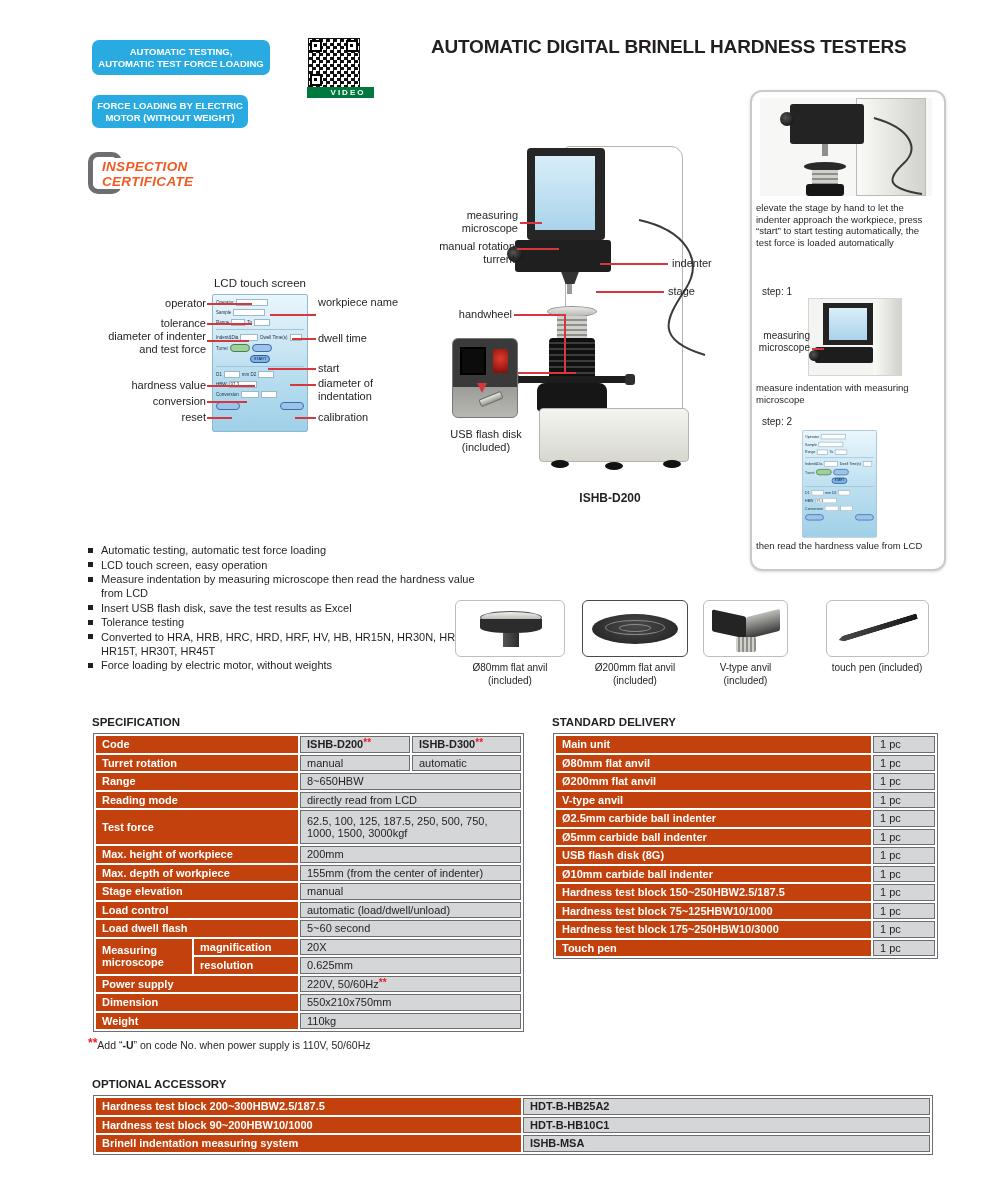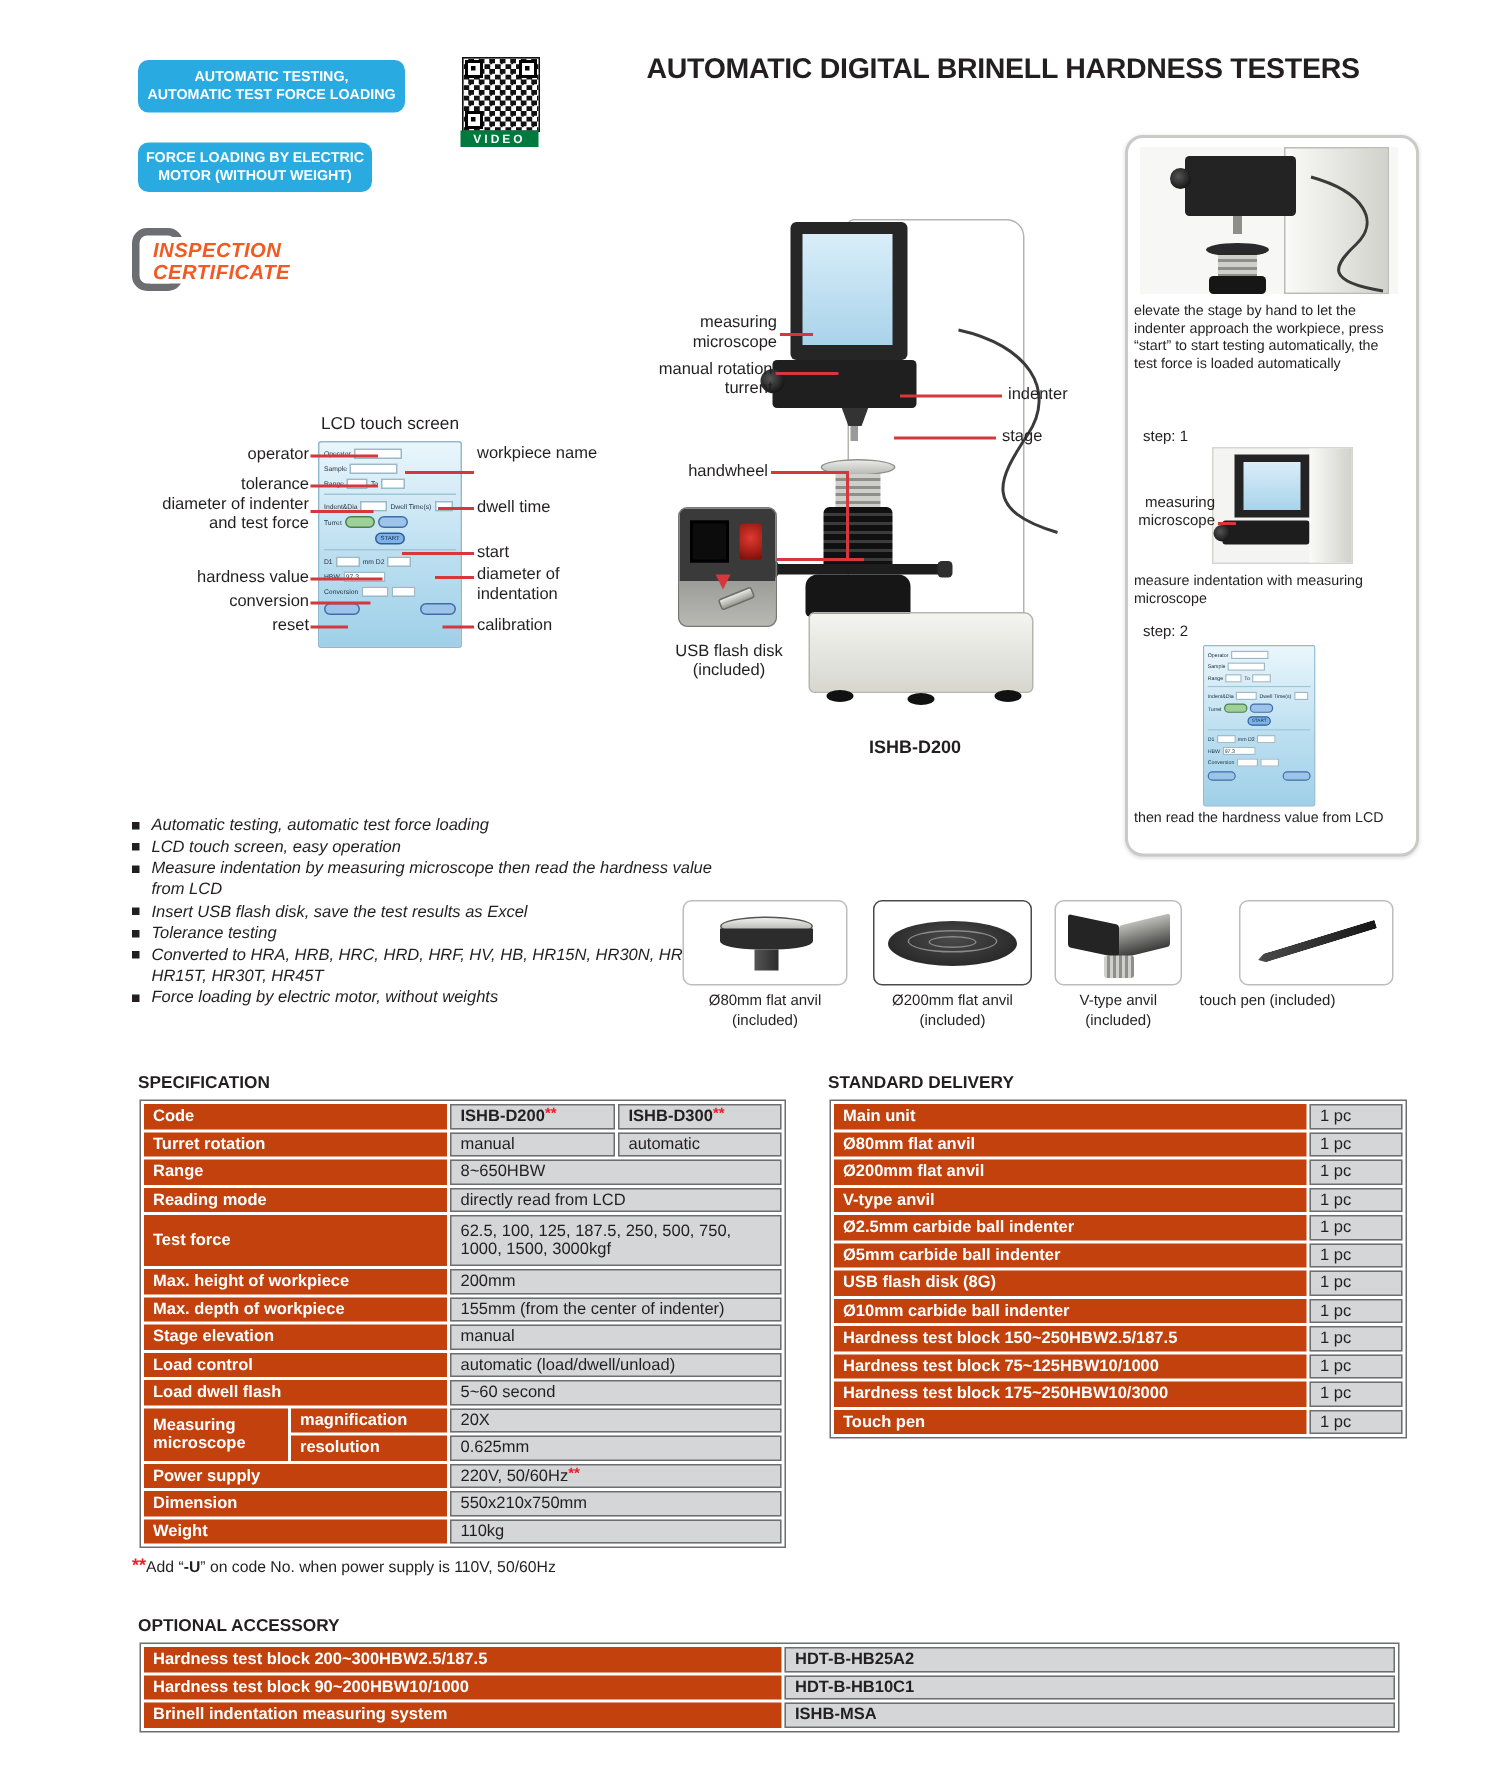--- a/index.html
+++ b/index.html
@@ -8,21 +8,21 @@
   .abs{position:absolute;}
   
   .badge{background:#29abe2;border-radius:7px;color:#fff;font-weight:bold;
          font-size:9.5px;line-height:12px;display:flex;flex-direction:column;
          align-items:center;justify-content:center;text-align:center;box-sizing:border-box;padding:2px 4px;}
   
   #qr{width:50px;height:48px;background:repeating-conic-gradient(#111 0% 25%,#fff 0% 50%) 0 0/7px 7px;border:1px solid #111;}
   .finder{position:absolute;width:12px;height:12px;border:2.5px solid #000;background:#fff;box-sizing:border-box;}
   .finder::after{content:"";position:absolute;left:2px;top:2px;width:3px;height:3px;background:#000;}
   #videobar{width:52px;height:11px;background:#00793e;color:#fff;font-size:8px;font-weight:bold;
-            text-align:center;line-height:11px;letter-spacing:2px;}
+            text-align:center;line-height:11px;letter-spacing:2px;padding-left:15px;}
   
   #page-title{font-size:19px;font-weight:bold;letter-spacing:-0.2px;color:#231f20;}
   
   #cert-bracket{width:34px;height:42px;border:5px solid #6d6e71;border-radius:10px;box-sizing:border-box;}
   #cert-mask{width:26px;height:30px;background:#fff;}
   .cert-text{color:#f15a22;font-weight:bold;font-style:italic;font-size:13.5px;line-height:14.5px;
              letter-spacing:.3px;background:#fff;padding:0 2px;}
   
   .lab{font-size:11px;line-height:13px;color:#231f20;}
   .lab.r{text-align:right;}
@@ -47,21 +47,21 @@
   .center{justify-content:center;}
   
   .mk{box-sizing:border-box;}
   
   #steps-panel{width:192px;height:477px;border:2px solid #cbcac7;border-radius:12px;background:#fff;
                box-shadow:0 1px 3px rgba(0,0,0,0.15);}
   .step-text{font-size:9.5px;line-height:11.5px;text-align:left;color:#231f20;}
   .step-lab{font-size:10px;color:#231f20;}
   
   #features{width:398px;}
-  .feat{display:flex;gap:8px;font-size:11px;line-height:14px;margin-bottom:0.5px;font-style:italic;}
+  .feat{display:flex;gap:8px;font-size:11px;line-height:14px;margin-bottom:0.5px;}
   .feat .sq{flex:0 0 auto;width:5px;height:5px;background:#231f20;margin-top:4.5px;}
   
   .acc-box{height:57px;border:1px solid #bdbdbd;border-radius:6px;background:#fff;box-sizing:border-box;}
   .acc-box.sel{border:1.5px solid #4a4a4a;}
   .acc-cap{font-size:10px;line-height:12.5px;text-align:center;}
   
   .tbl{border-collapse:separate;border-spacing:2px;background:#fff;border:1px solid #6d6e71;}
   .tbl td{font-size:11px;line-height:12.5px;padding:1px 6px;vertical-align:middle;height:15px;box-sizing:border-box;}
   td.g{background:#c2410c;color:#fff;font-weight:bold;}
   td.v{background:#d4d6d8;border:1px solid #6d6e71;color:#231f20;}
@@ -369,21 +369,21 @@
     <div>(included)</div>
   </div>
   <div class="acc-cap abs" style="left:576px;top:662px;width:118px;">
     <div>Ø200mm flat anvil</div>
     <div>(included)</div>
   </div>
   <div class="acc-cap abs" style="left:696px;top:662px;width:99px;">
     <div>V-type anvil</div>
     <div>(included)</div>
   </div>
-  <div class="acc-cap abs" style="left:780px;top:662px;width:130px;">
+  <div class="acc-cap abs" style="left:812px;top:662px;width:130px;">
     <div>touch pen (included)</div>
   </div>
 
   <div class="sec-head abs" style="left:92px;top:716px;">SPECIFICATION</div>
   <table class="tbl abs" style="left:93px;top:733px;">
     <colgroup>
         <col style="width:96px">
         <col style="width:104px">
         <col style="width:110px">
         <col style="width:109px">

